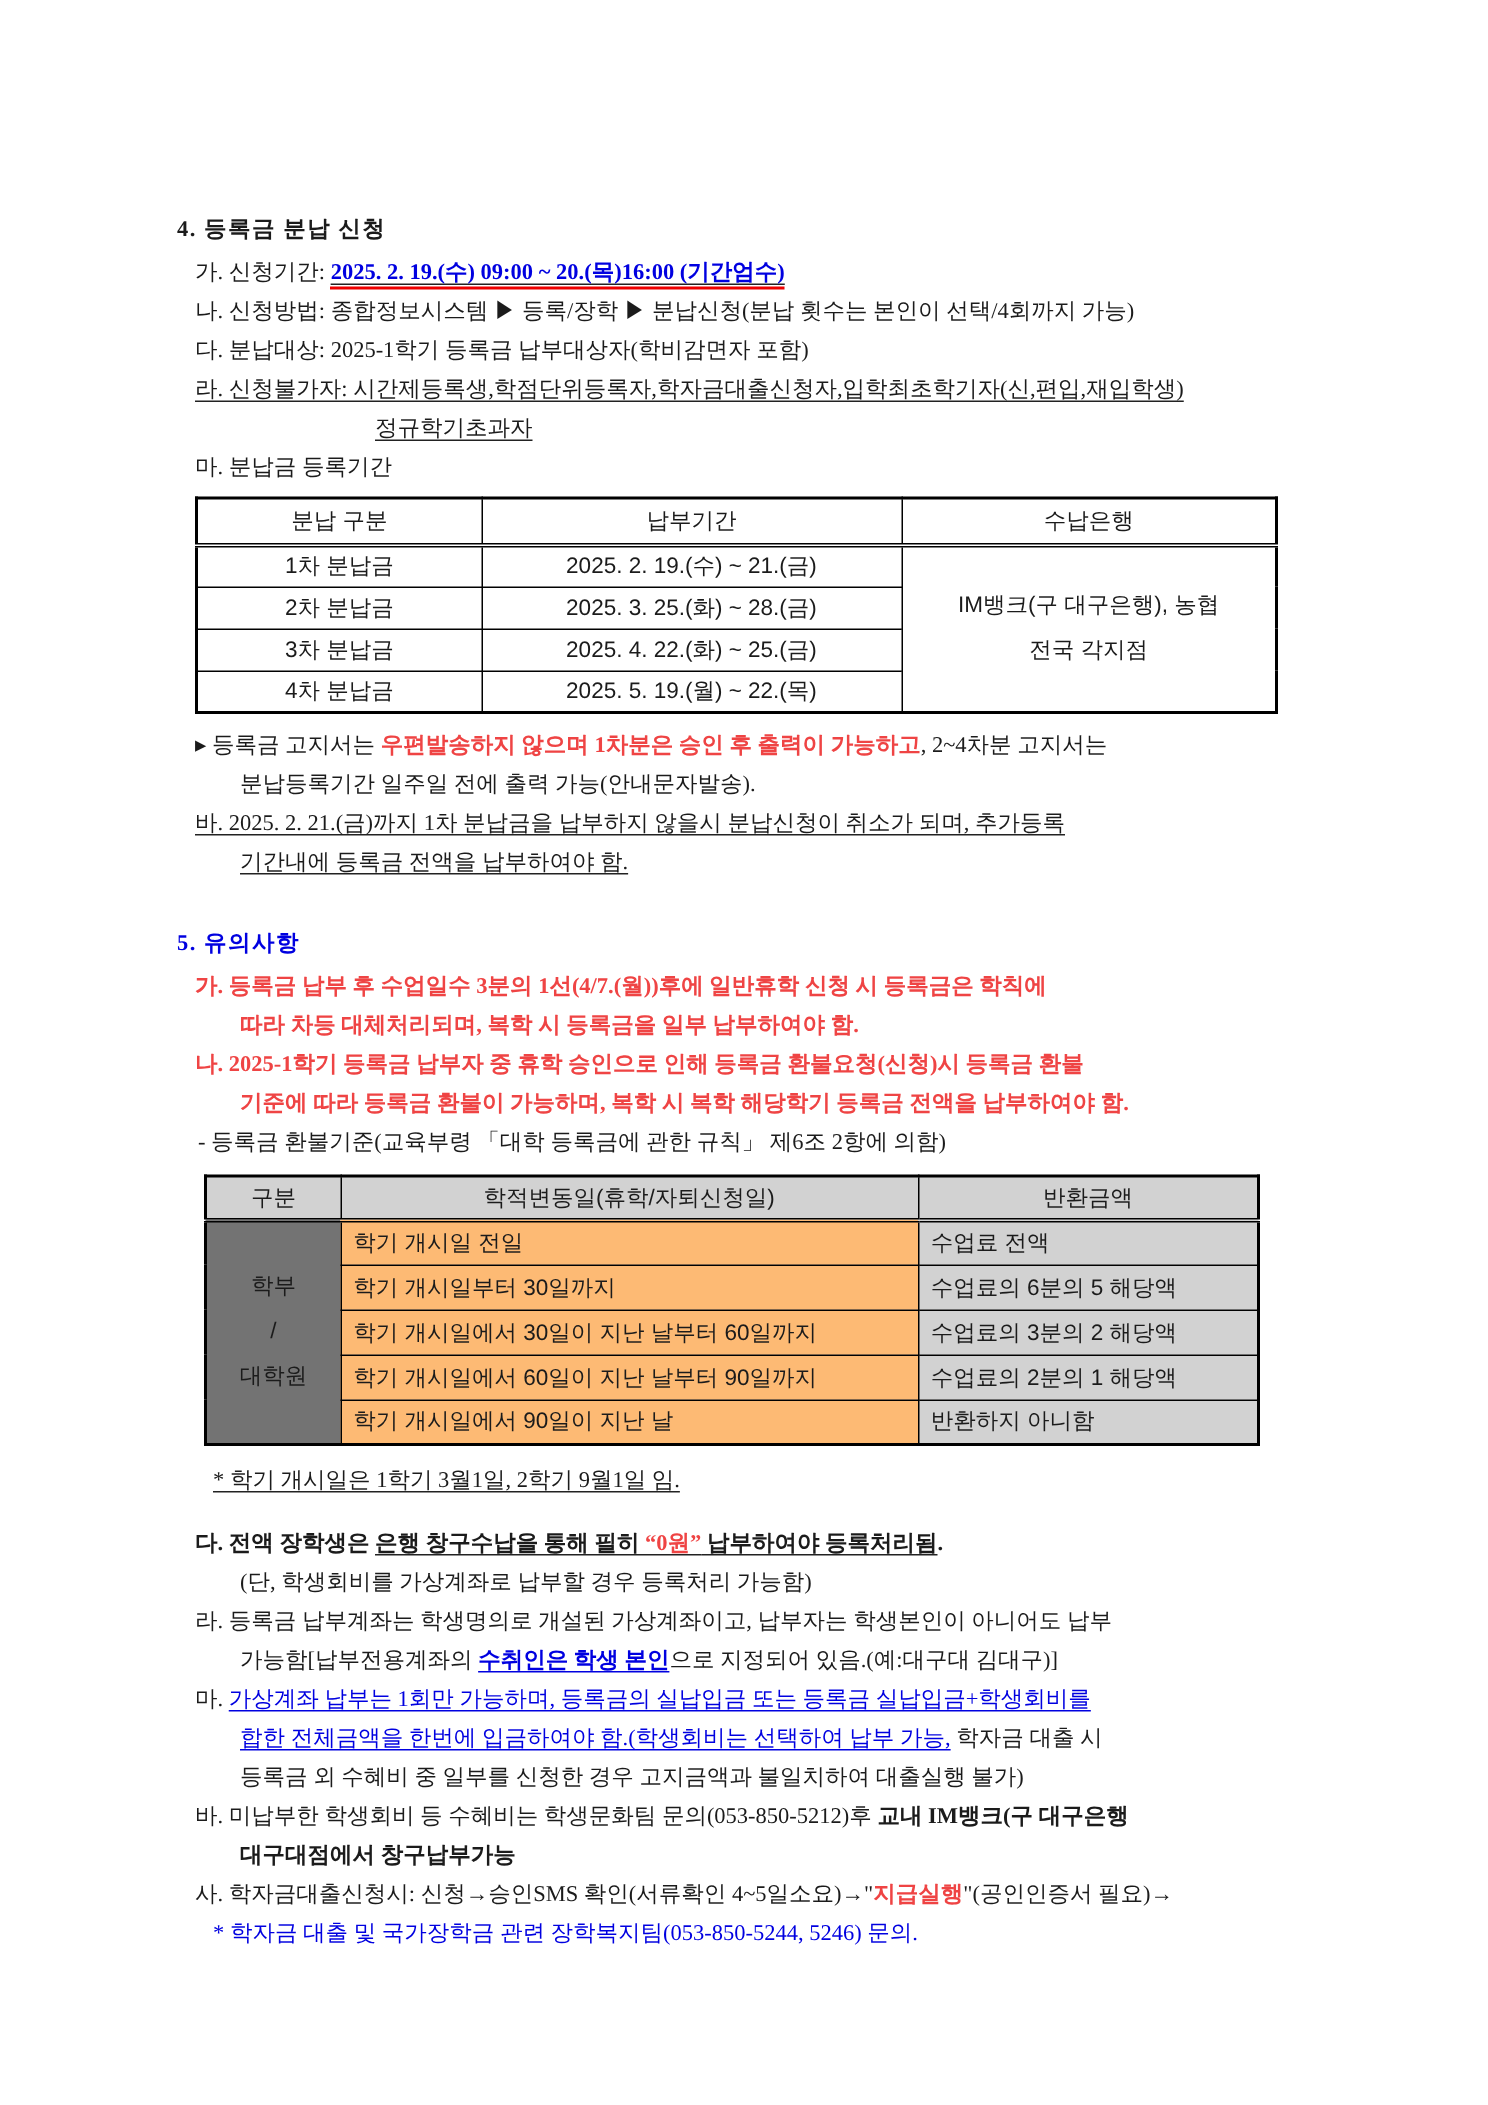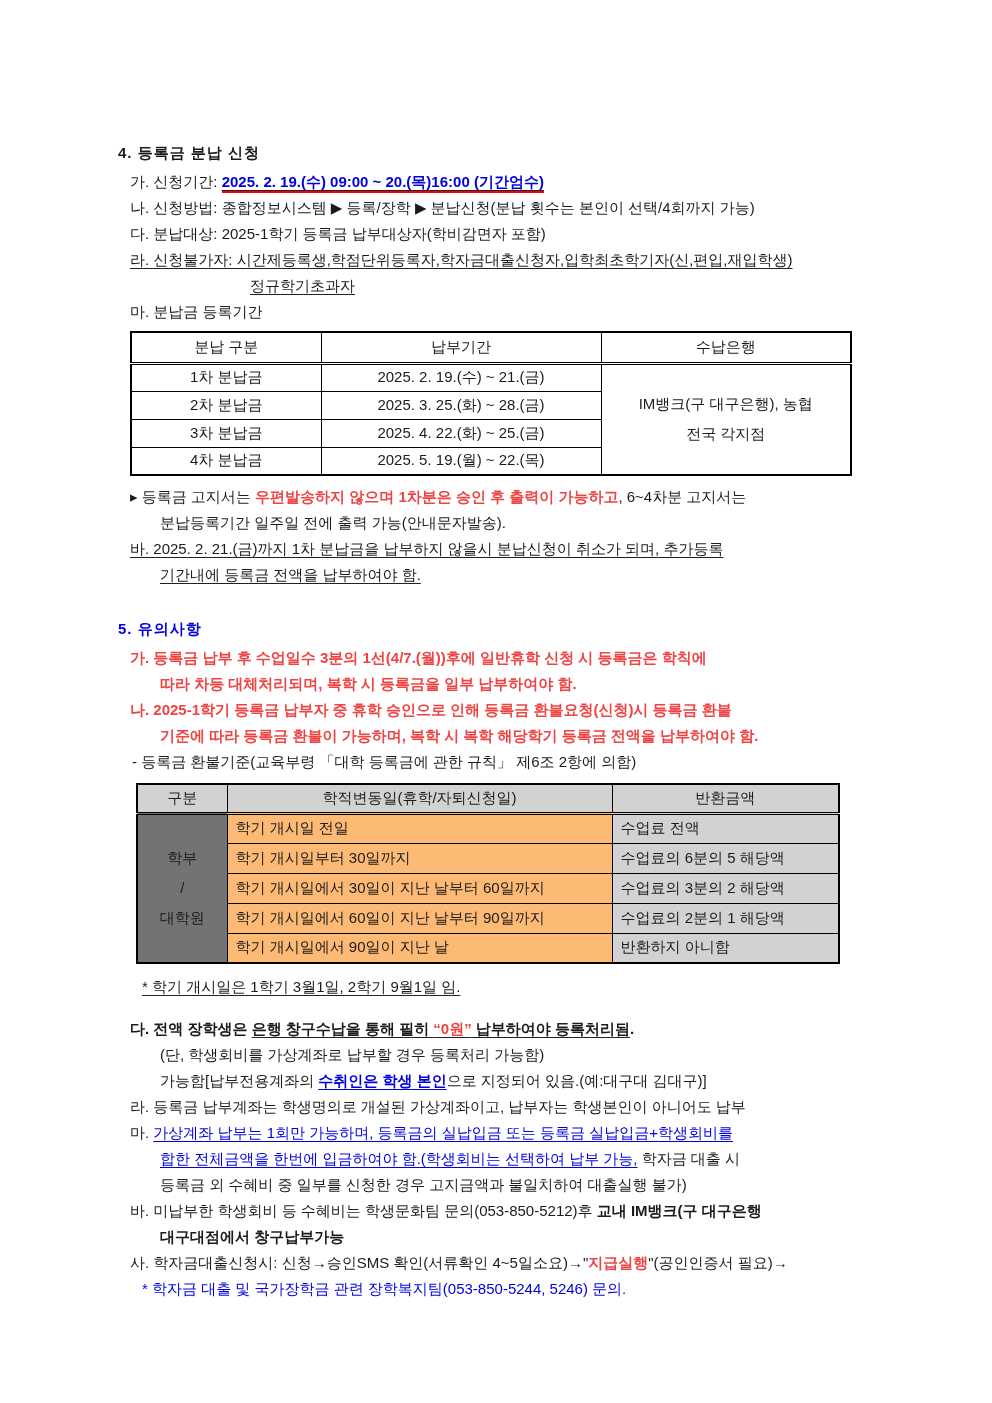--- a/index.html
+++ b/index.html
@@ -9,21 +9,21 @@
     position: relative;
     font-family: "Liberation Sans", "DejaVu Sans", sans-serif;
     color: #1b1b1b;
     font-size: 15px;
   }
   .content {
     position: absolute;
     left: 118px; top: 140px;
     width: 775px;
   }
-  .line { line-height: 26px; white-space: nowrap; }
+  .line { line-height: 26px; white-space: nowrap; font-family: Liberation Serif, serif; }
   .ind1 { padding-left: 12px; }   
   .ind2 { padding-left: 42px; }   
   .ind3 { padding-left: 132px; }  
   .ind-note { padding-left: 14px; }
   .ind-star { padding-left: 24px; }
 
   .b { font-weight: bold; }
   .red { color: #ef4444; }
   .blue { color: #0000e0; }
   .u { text-decoration: underline; text-underline-offset: 3px; }
@@ -117,21 +117,21 @@
         <td>2025. 4. 22.(화) ~ 25.(금)</td>
       </tr>
       <tr>
         <td>4차 분납금</td>
         <td>2025. 5. 19.(월) ~ 22.(목)</td>
       </tr>
     </tbody>
   </table>
 
   <div class="line ind1">
-    <span>▸</span><span> 등록금 고지서는 </span><span class="red b">우편발송하지 않으며 1차분은 승인 후 출력이 가능하고</span><span>, 6~4차분 고지서는</span>
+    <span>▸</span><span> 등록금 고지서는 </span><span class="red b">우편발송하지 않으며 1차분은 승인 후 출력이 가능하고</span><span>, 2~4차분 고지서는</span>
   </div>
   <div class="line ind2">분납등록기간 일주일 전에 출력 가능(안내문자발송).</div>
 
   <div class="line ind1"><span class="u-black">바. 2025. 2. 21.(금)까지 1차 분납금을 납부하지 않을시 분납신청이 취소가 되며, 추가등록</span></div>
   <div class="line ind2"><span class="u-black">기간내에 등록금 전액을 납부하여야 함.</span></div>
 
   <div class="gap-l"></div>
 
   <div class="line h5-title blue">5. 유의사항</div>
 
@@ -185,24 +185,24 @@
 
   <div class="line ind-star"><span class="u-black">* 학기 개시일은 1학기 3월1일, 2학기 9월1일 임.</span></div>
 
   <div class="gap-m"></div>
 
   <div class="line ind1 b">
     <span>다. 전액 장학생은 </span><span class="u-black">은행 창구수납을 통해 필히 </span><span class="red u-black">“0원”</span><span class="u-black"> 납부하여야 등록처리됨</span><span>.</span>
   </div>
   <div class="line ind2">(단, 학생회비를 가상계좌로 납부할 경우 등록처리 가능함)</div>
 
+  <div class="line ind1">라. 등록금 납부계좌는 학생명의로 개설된 가상계좌이고, 납부자는 학생본인이 아니어도 납부</div>
   <div class="line ind2">
     <span>가능함[납부전용계좌의 </span><span class="blue b u">수취인은 학생 본인</span><span>으로 지정되어 있음.(예:대구대 김대구)]</span>
   </div>
-  <div class="line ind1">라. 등록금 납부계좌는 학생명의로 개설된 가상계좌이고, 납부자는 학생본인이 아니어도 납부</div>
 
   <div class="line ind1">
     <span>마. </span><span class="blue u">가상계좌 납부는 1회만 가능하며, 등록금의 실납입금 또는 등록금 실납입금+학생회비를</span>
   </div>
   <div class="line ind2">
     <span class="blue u">합한 전체금액을 한번에 입금하여야 함.(학생회비는 선택하여 납부 가능,</span><span> 학자금 대출 시</span>
   </div>
   <div class="line ind2">등록금 외 수혜비 중 일부를 신청한 경우 고지금액과 불일치하여 대출실행 불가)</div>
 
   <div class="line ind1">

